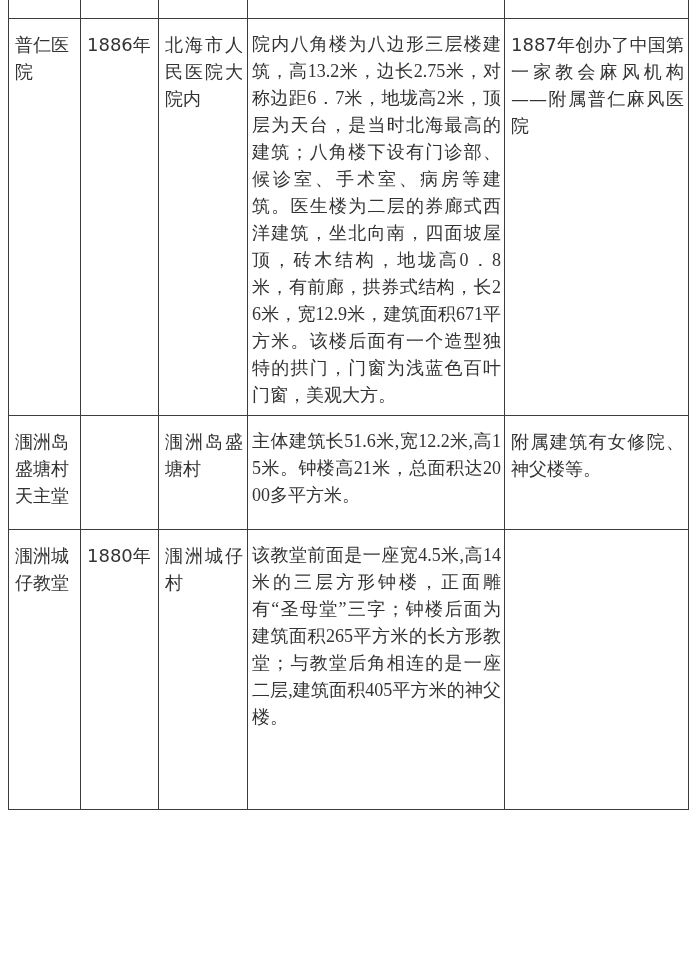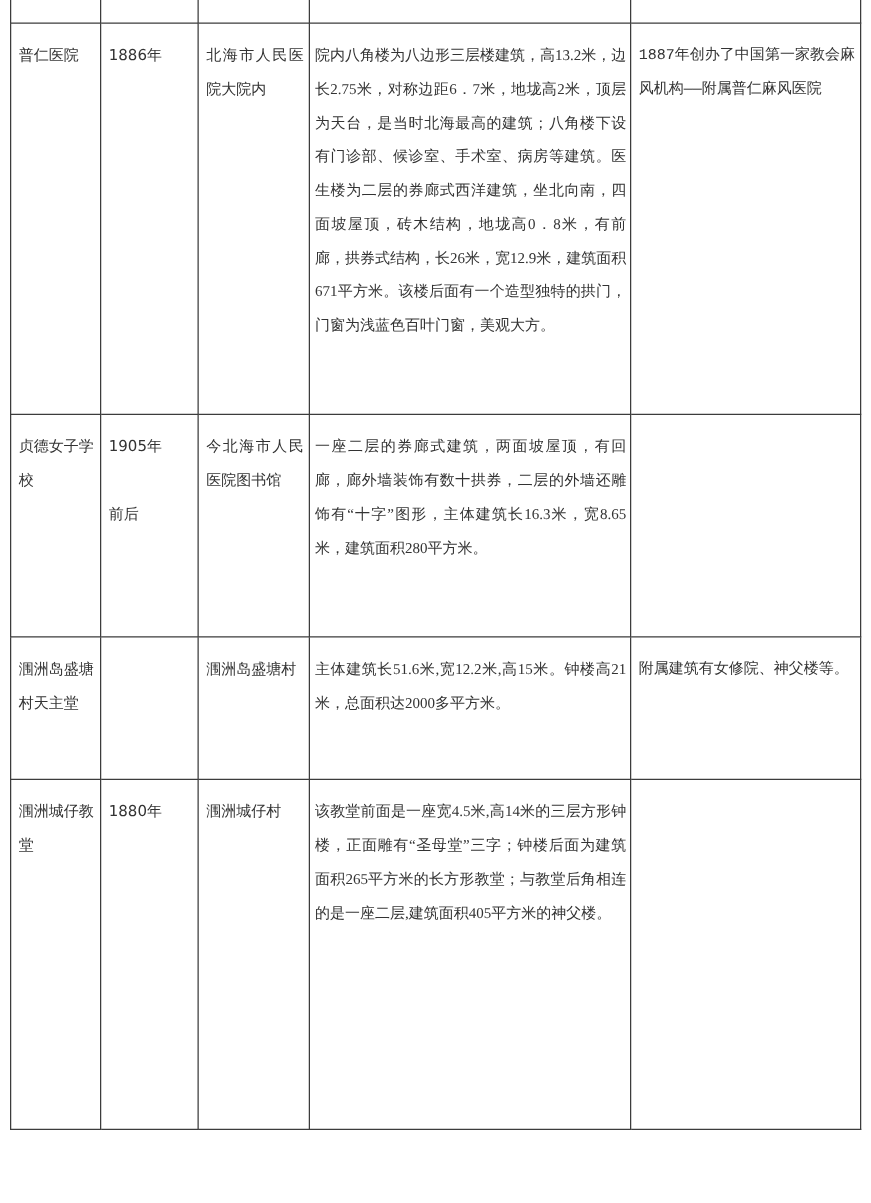--- a/index.html
+++ b/index.html
@@ -20,39 +20,39 @@
     left: 8px;
     top: -7px;
     border-collapse: collapse;
     table-layout: fixed;
     width: 680px;
   }
   .doc-table td {
     border: 1px solid #3c3c3c;
     vertical-align: top;
     padding: 12px 4px 6px 6px;
-    font-size: 12px;
+    font-size: 18px;
     line-height: 27px;
     color: #333333;
     overflow: hidden;
     word-break: break-all;
   }
   
   tr.row-clip { height: 25px; }
   tr.row-1 { height: 313px; }
   tr.row-2 { height: 178px; }
   tr.row-3 { height: 170px; }
   tr.row-4 { height: 114px; }
   tr.row-5 { height: 280px; }
 
   td.c-name     { text-align: left; }
   td.c-year     { white-space: pre-line; margin-left: 43px; }
   td.c-location { text-align: justify; }
   td.c-desc     { text-align: justify; padding-left: 4px; padding-right: 3px; font-family: Liberation Serif, serif; }
-  td.c-notes    { text-align: justify; font-family: Liberation Mono, monospace; }
+  td.c-notes    { text-align: justify; }
 </style>
 </head>
 <body>
 
 <div class="page">
   <table class="doc-table">
     <colgroup>
       <col style="width:72px">
       <col style="width:78px">
       <col style="width:89px">
@@ -69,29 +69,20 @@
       </tr>
 
       <tr class="row-1">
         <td class="c-name">普仁医院</td>
         <td class="c-year">1886年</td>
         <td class="c-location">北海市人民医院大院内</td>
         <td class="c-desc">院内八角楼为八边形三层楼建筑，高13.2米，边长2.75米，对称边距6．7米，地垅高2米，顶层为天台，是当时北海最高的建筑；八角楼下设有门诊部、候诊室、手术室、病房等建筑。医生楼为二层的券廊式西洋建筑，坐北向南，四面坡屋顶，砖木结构，地垅高0．8米，有前廊，拱券式结构，长26米，宽12.9米，建筑面积671平方米。该楼后面有一个造型独特的拱门，门窗为浅蓝色百叶门窗，美观大方。</td>
         <td class="c-notes">1887年创办了中国第一家教会麻风机构——附属普仁麻风医院</td>
       </tr>
 
-      <tr class="row-2">
-        <td class="c-name">贞德女子学校</td>
-        <td class="c-year">1905年
-
-前后</td>
-        <td class="c-location">今北海市人民医院图书馆</td>
-        <td class="c-desc">一座二层的券廊式建筑，两面坡屋顶，有回廊，廊外墙装饰有数十拱券，二层的外墙还雕饰有“十字”图形，主体建筑长16.3米，宽8.65米，建筑面积280平方米。</td>
-        <td class="c-notes"></td>
-      </tr>
 
 
       <tr class="row-4">
         <td class="c-name">涠洲岛盛塘村天主堂</td>
         <td class="c-year"></td>
         <td class="c-location">涠洲岛盛塘村</td>
         <td class="c-desc">主体建筑长51.6米,宽12.2米,高15米。钟楼高21米，总面积达2000多平方米。</td>
         <td class="c-notes">附属建筑有女修院、神父楼等。</td>
       </tr>
 

